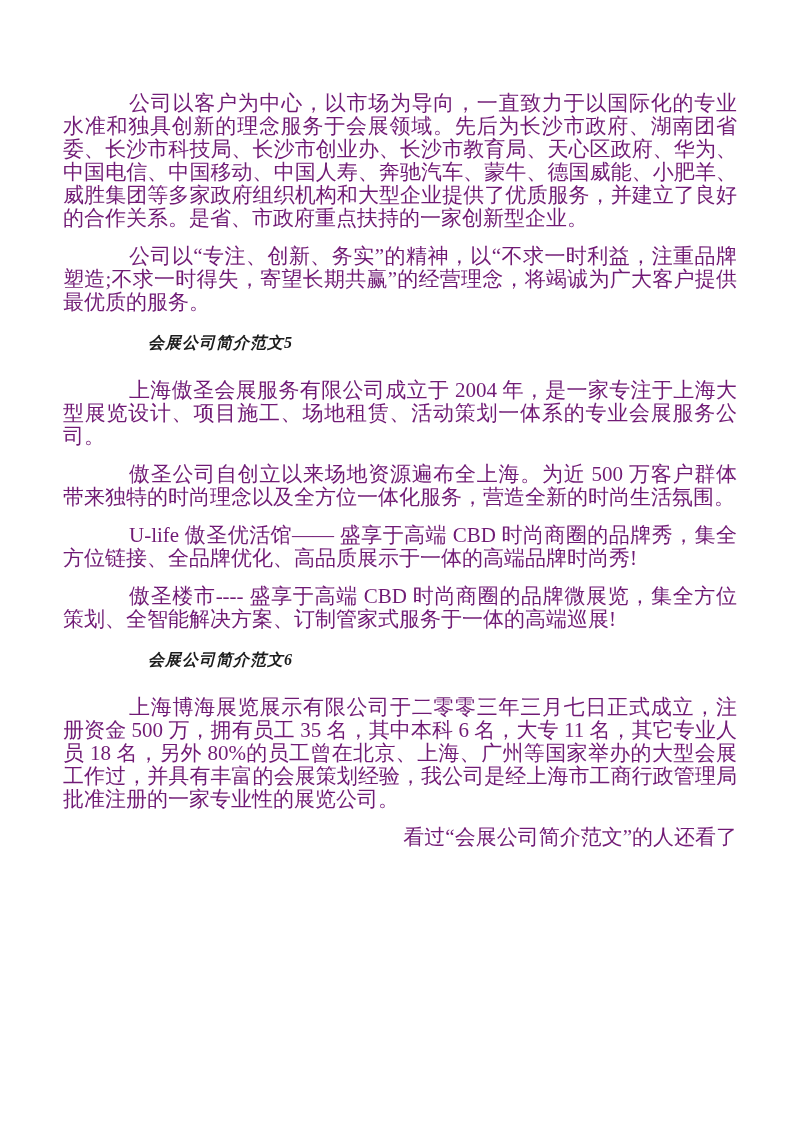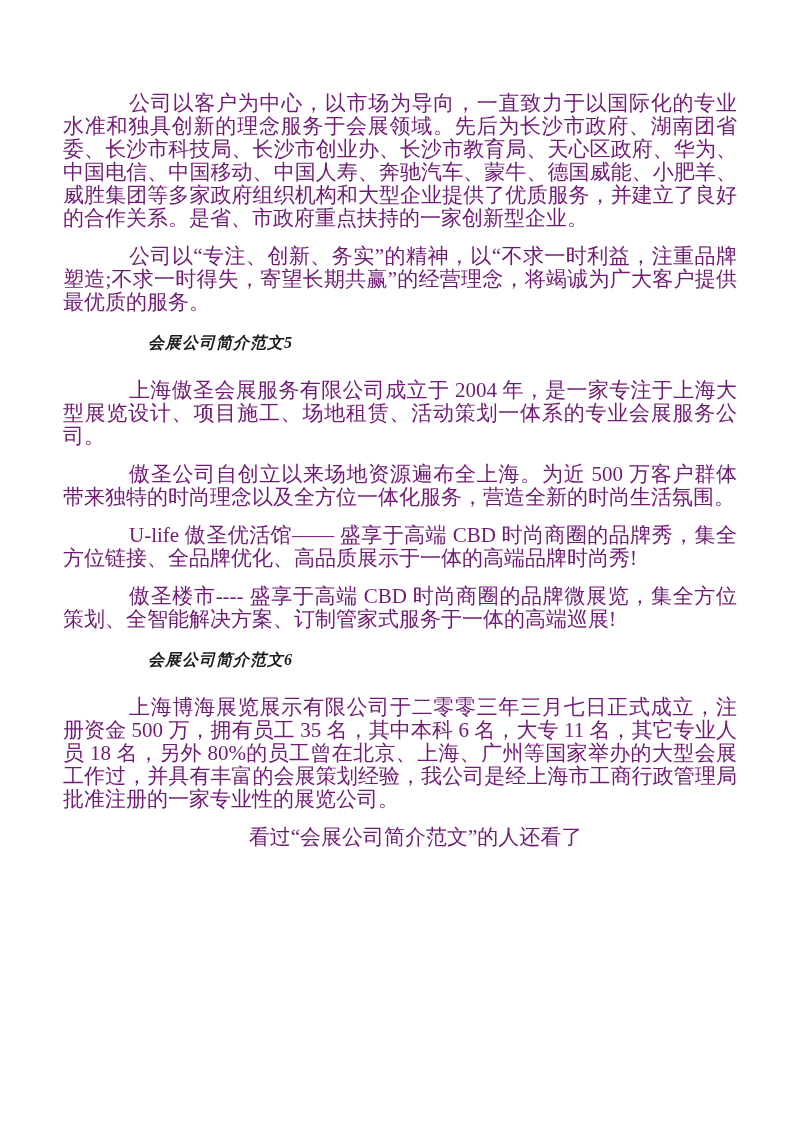--- a/index.html
+++ b/index.html
@@ -23,21 +23,21 @@
     margin: 0 0 15px 0;
     font-size: 21px;
     line-height: 23px;
     text-align: justify;
     text-indent: 66px;
     color: #701a75;
     word-break: break-all;
   }
   .doc-body p.para-small-indent {
     text-indent: 31px;
-    text-align: center;
+    text-align: right;
   }
   .doc-body h2.section-heading {
     margin: 10px 0 22px 0;
     padding-left: 85px;
     font-size: 16px;
     line-height: 28px;
     font-weight: bold;
     font-style: italic;
     color: #1c1c1c;
     letter-spacing: 1px;

